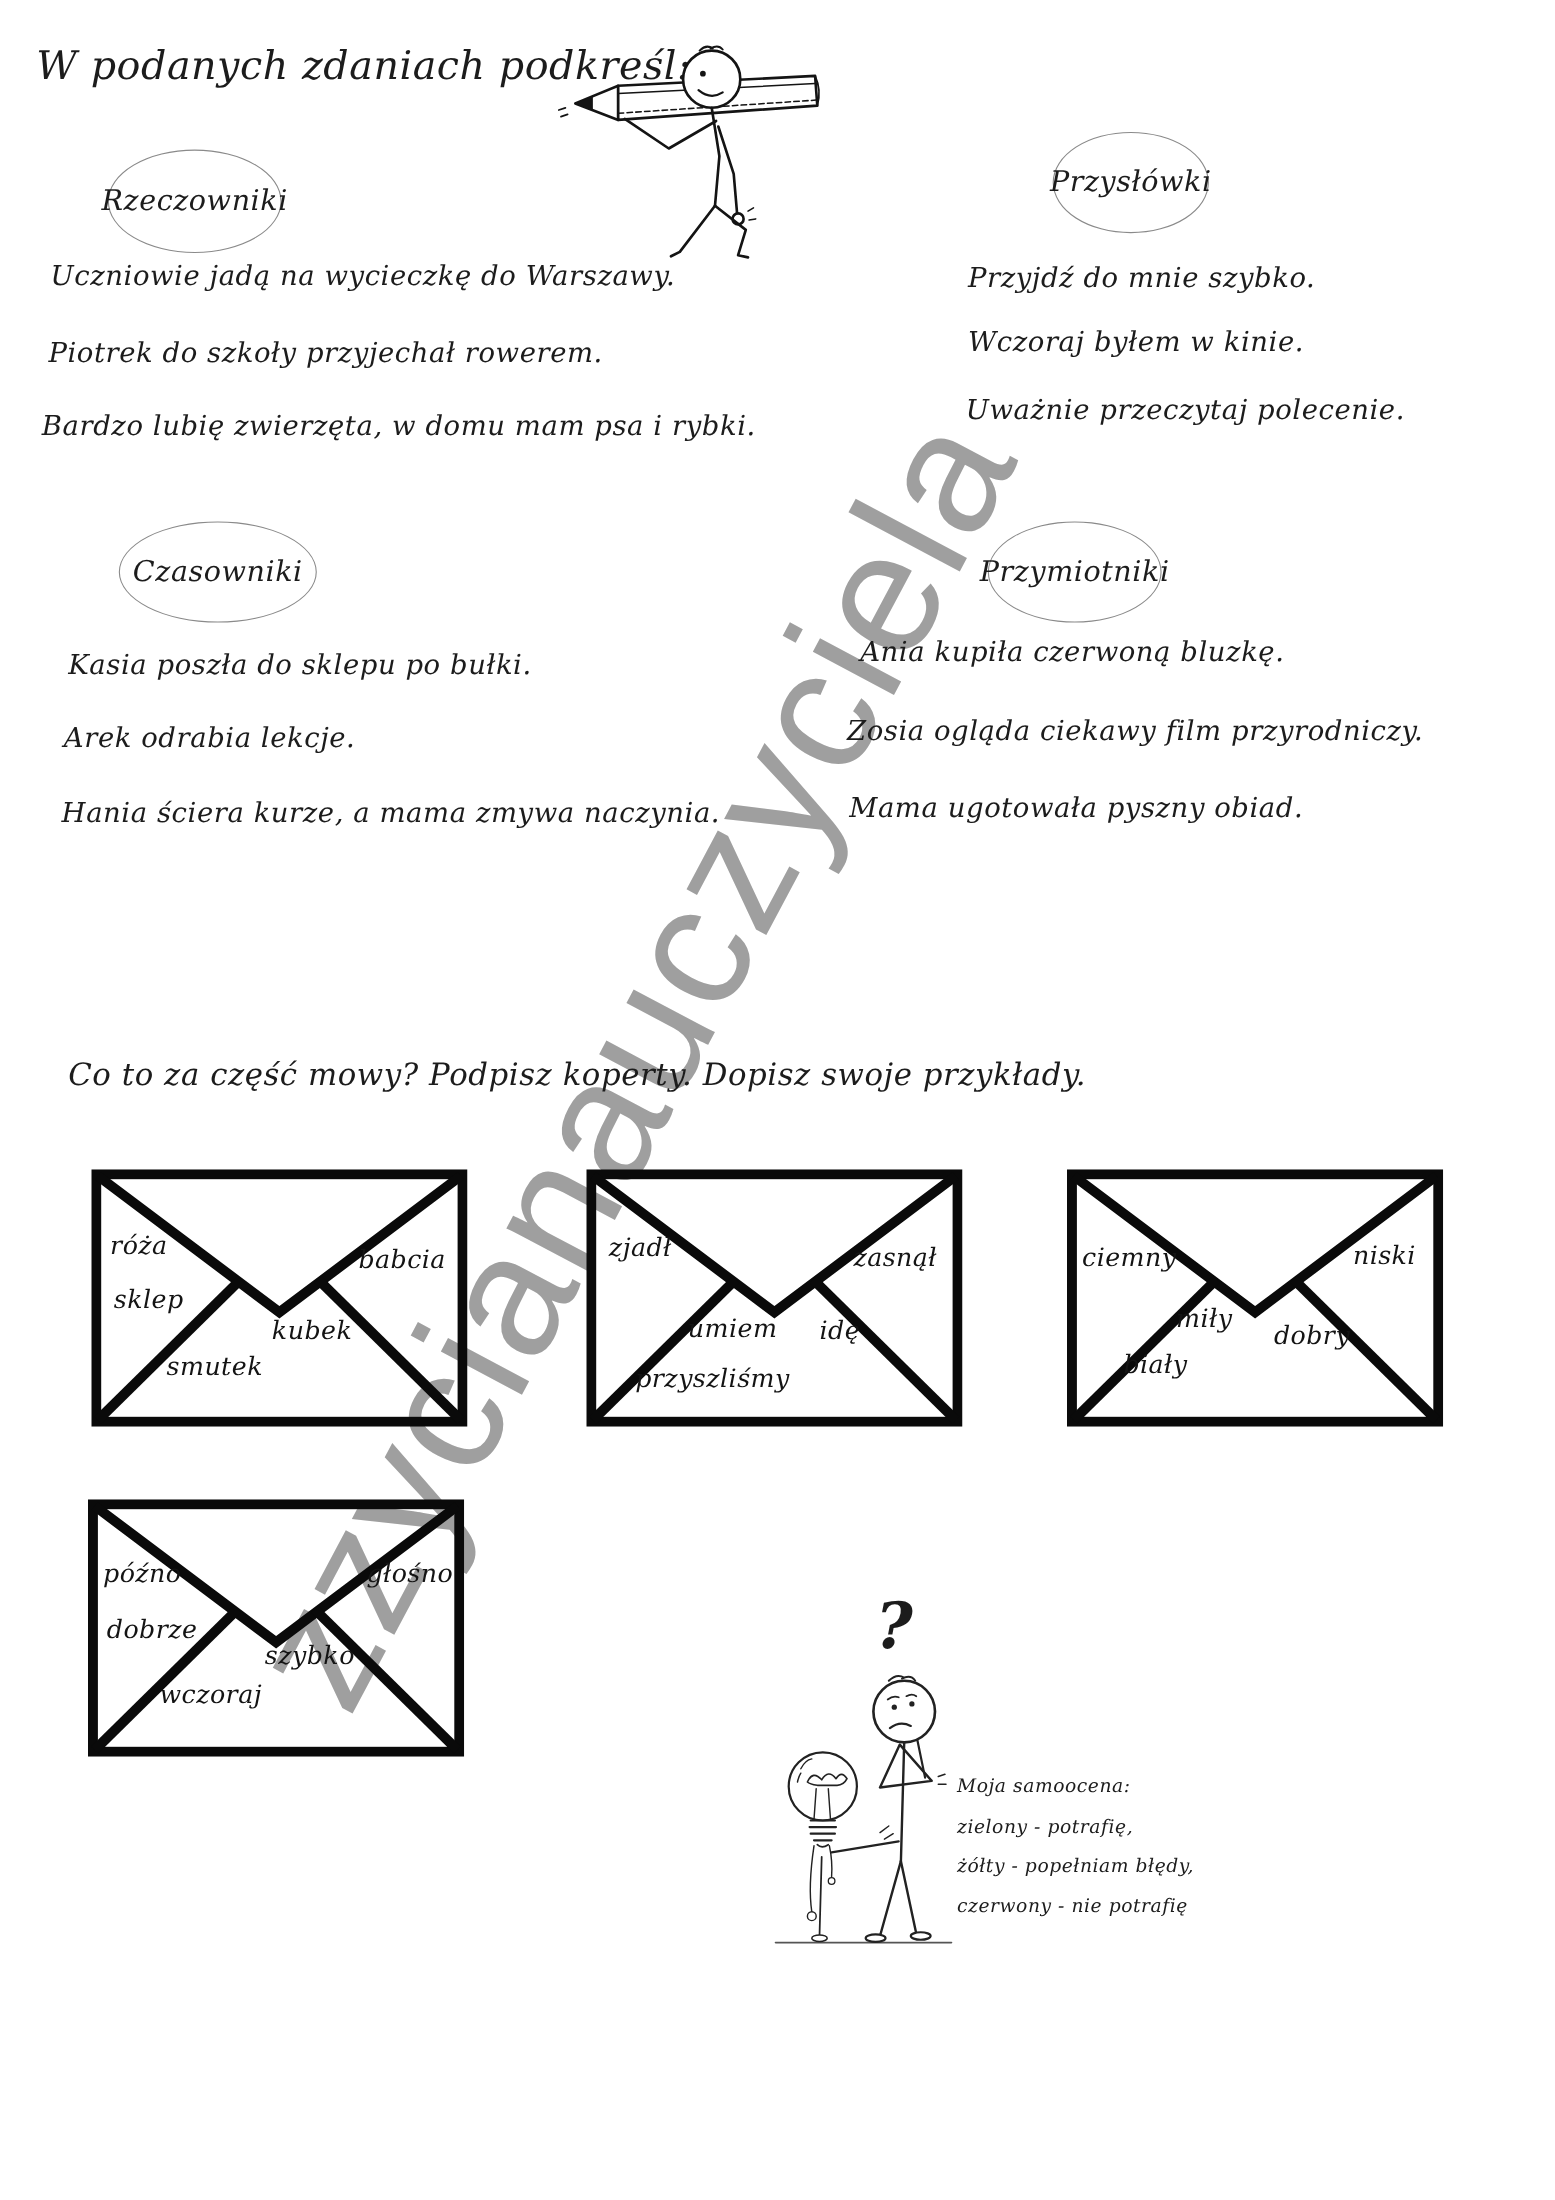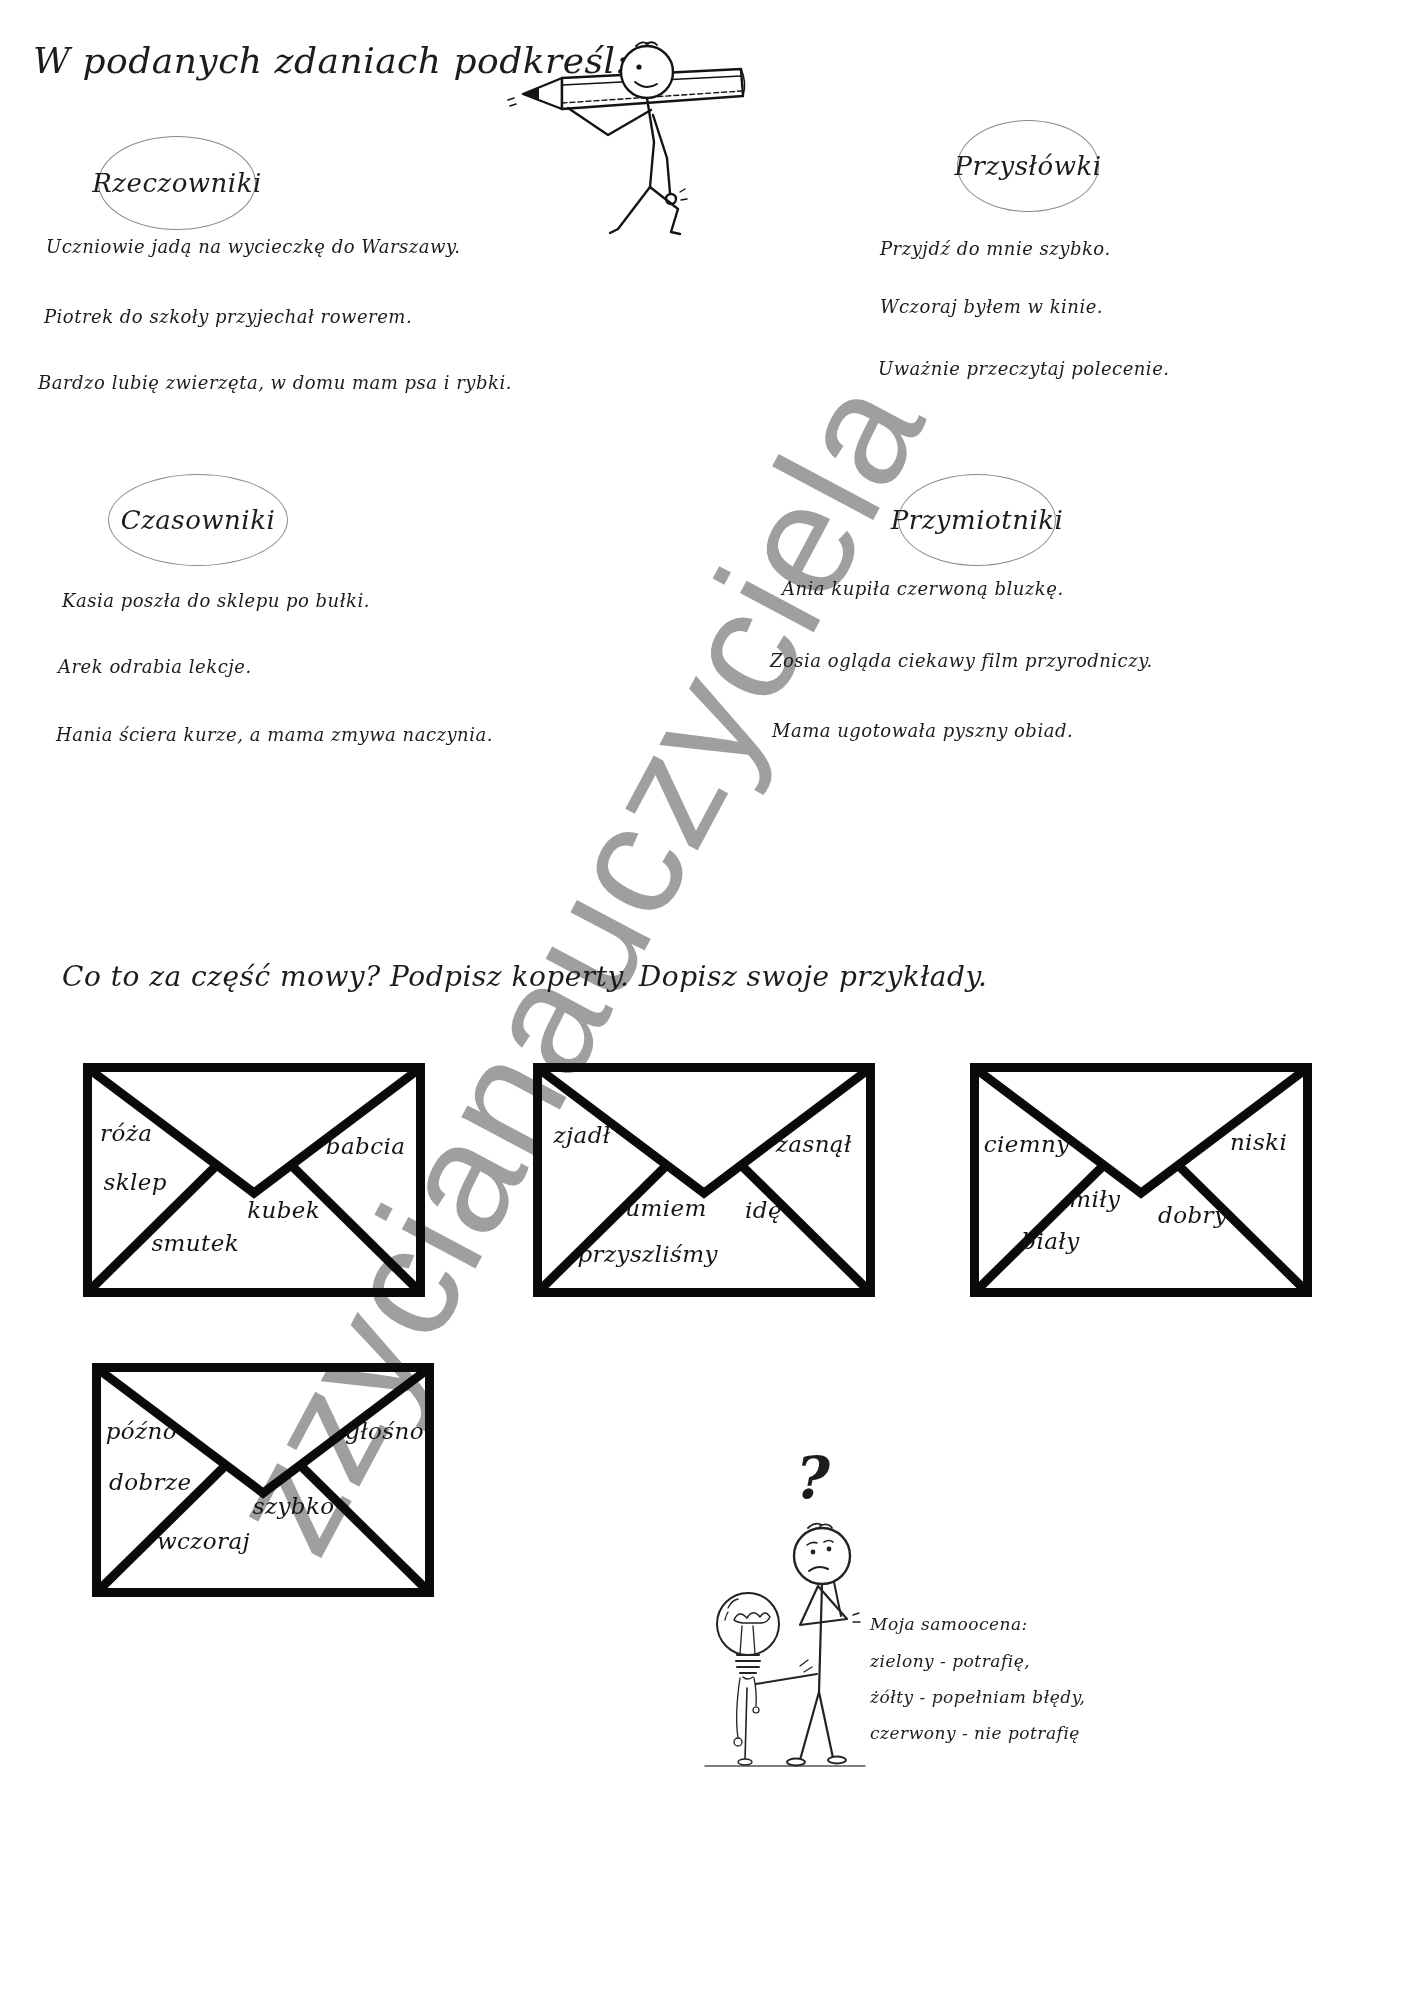--- a/index.html
+++ b/index.html
@@ -6,21 +6,21 @@
   .page{
     position:relative;width:1414px;height:2000px;background:#ffffff;
     overflow:hidden;margin:0 auto;
     font-family:"DejaVu Serif",serif;color:#1c1c1c;
   }
   .hand{
     font-family:"DejaVu Serif",serif;font-style:italic;color:#1c1c1c;
     white-space:nowrap;position:absolute;letter-spacing:.5px;
   }
   .instr{font-size:28px;}
-  .sentence{font-size:18px;}
+  .sentence{font-size:25px;}
   .oval{
     position:absolute;border:1.5px solid #8a8a8a;border-radius:50%;
     display:flex;align-items:center;justify-content:center;background:transparent;
   }
   .oval .hand{position:static;font-size:26px;}
   .watermark{
     position:absolute;left:575px;top:965px;z-index:1;
     transform:translate(-50%,-50%) rotate(-62deg);transform-origin:center;
     font-family:"Liberation Sans",sans-serif;font-size:158px;font-weight:500;
     color:#8b8b8b;opacity:.82;white-space:nowrap;letter-spacing:2px;
@@ -148,21 +148,21 @@
           <path d="M336,228 L206,100"></path>
         </g>
       </svg>
       <span class="ew" style="left:4%;top:31%">ciemny</span>
       <span class="ew" style="left:76%;top:30%">niski</span>
       <span class="ew" style="left:29%;top:56%">miły</span>
       <span class="ew" style="left:55%;top:63%">dobry</span>
       <span class="ew" style="left:15%;top:75%">biały</span>
     </div>
 
-    <div class="envelope" style="left:92px;top:1363px">
+    <div class="envelope" style="left:80px;top:1363px">
       <svg width="342" height="234" viewBox="0 0 342 234">
         <g fill="none" stroke="#0a0a0a" stroke-width="9" stroke-linejoin="miter">
           <rect x="4.5" y="4.5" width="333" height="225"></rect>
           <path d="M6,6 L171,130 L336,6"></path>
           <path d="M6,228 L136,100"></path>
           <path d="M336,228 L206,100"></path>
         </g>
       </svg>
       <span class="ew" style="left:4%;top:25%">późno</span>
       <span class="ew" style="left:74%;top:25%">głośno</span>

